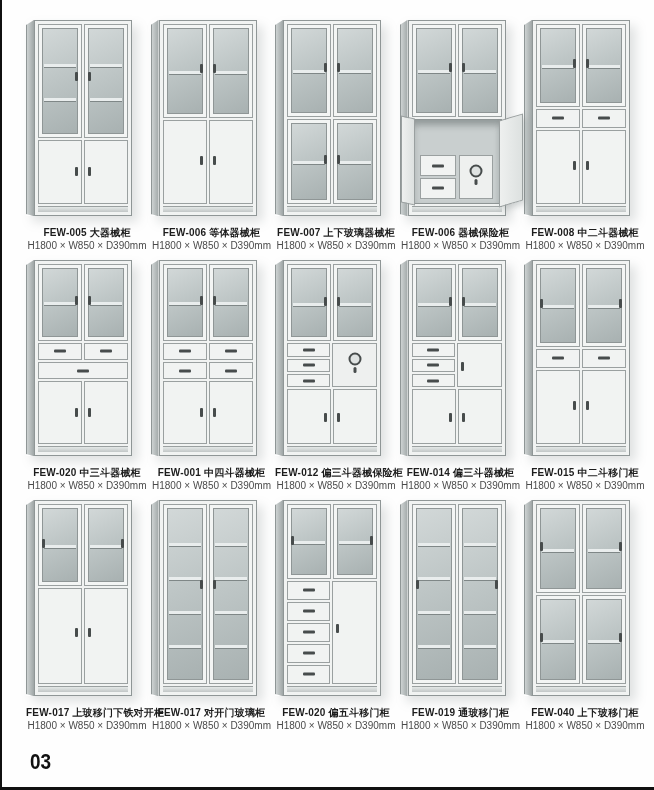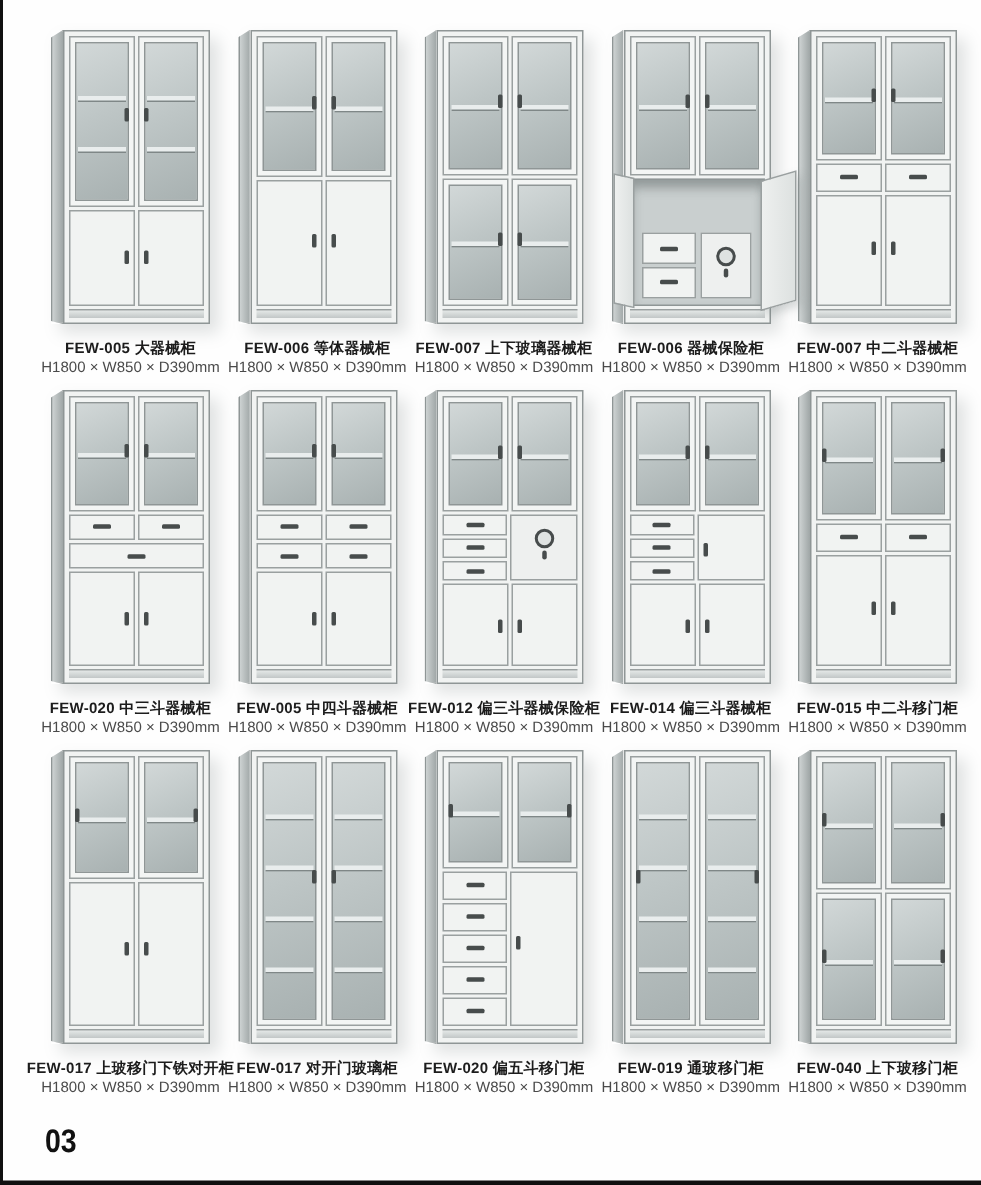--- a/index.html
+++ b/index.html
@@ -5,21 +5,21 @@
   html,body{margin:0;padding:0;}
   body{font-family:"Liberation Sans",sans-serif;background:#ffffff;}
   .page{
     position:relative;width:654px;height:790px;background:#fefefe;
     border-left:2px solid #101010;border-bottom:3px solid #101010;
     box-sizing:border-box;overflow:hidden;
   }
   .grid{position:absolute;top:20px;left:0;right:0;}
   .row{display:flex;justify-content:space-between;padding:0 8px 0 24px;}
   .row + .row{margin-top:8px;}
-  .card{width:122px;display:flex;flex-direction:column;align-items:center;}
+  .card{width:122px;display:flex;flex-direction:column;}
   .cabwrap{height:200px;display:flex;align-items:flex-start;}
   .cab{display:flex;width:106px;height:196px;overflow:visible;
        box-shadow:6px 6px 10px rgba(120,128,128,0.22);}
   .cab-side{width:7px;background:linear-gradient(to right,#cdd2d2,#9fa6a6);
        border:1px solid #8f9696;border-right:none;
        clip-path:polygon(0 5px,100% 0,100% 100%,0 calc(100% - 2px));}
   .cab-front{flex:1;display:flex;flex-direction:column;gap:2px;padding:3px;
        background:#f1f3f2;border:1px solid #8f9696;box-sizing:border-box;}
   .band{display:flex;gap:2px;min-height:0;}
   .door{flex:1;position:relative;background:#f1f3f2;border:1px solid #9aa0a0;min-height:0;box-sizing:border-box;}
@@ -258,21 +258,21 @@
                   </div>
                   <div class="door solid">
                     <div class="handle" style="left: 3px;"></div>
                   </div>
                 </div>
                 <div class="plinth"></div>
               </div>
             </div>
           </div>
           <div class="label">
-            <div class="l1">FEW-007 中二斗器械柜</div>
+            <div class="l1">FEW-008 中二斗器械柜</div>
             <div class="l2">H1800 × W850 × D390mm</div>
           </div>
         </div>
       </div>
       <div class="row">
         <div class="card">
           <div class="cabwrap">
             <div class="cab">
               <div class="cab-side"></div>
               <div class="cab-front">
@@ -361,21 +361,21 @@
                   </div>
                   <div class="door solid">
                     <div class="handle" style="left: 3px;"></div>
                   </div>
                 </div>
                 <div class="plinth"></div>
               </div>
             </div>
           </div>
           <div class="label">
-            <div class="l1">FEW-005 中四斗器械柜</div>
+            <div class="l1">FEW-001 中四斗器械柜</div>
             <div class="l2">H1800 × W850 × D390mm</div>
           </div>
         </div>
         <div class="card">
           <div class="cabwrap">
             <div class="cab">
               <div class="cab-side"></div>
               <div class="cab-front">
                 <div class="band" style="flex-grow: 44; flex-basis: 0px;">
                   <div class="door glassdoor">

